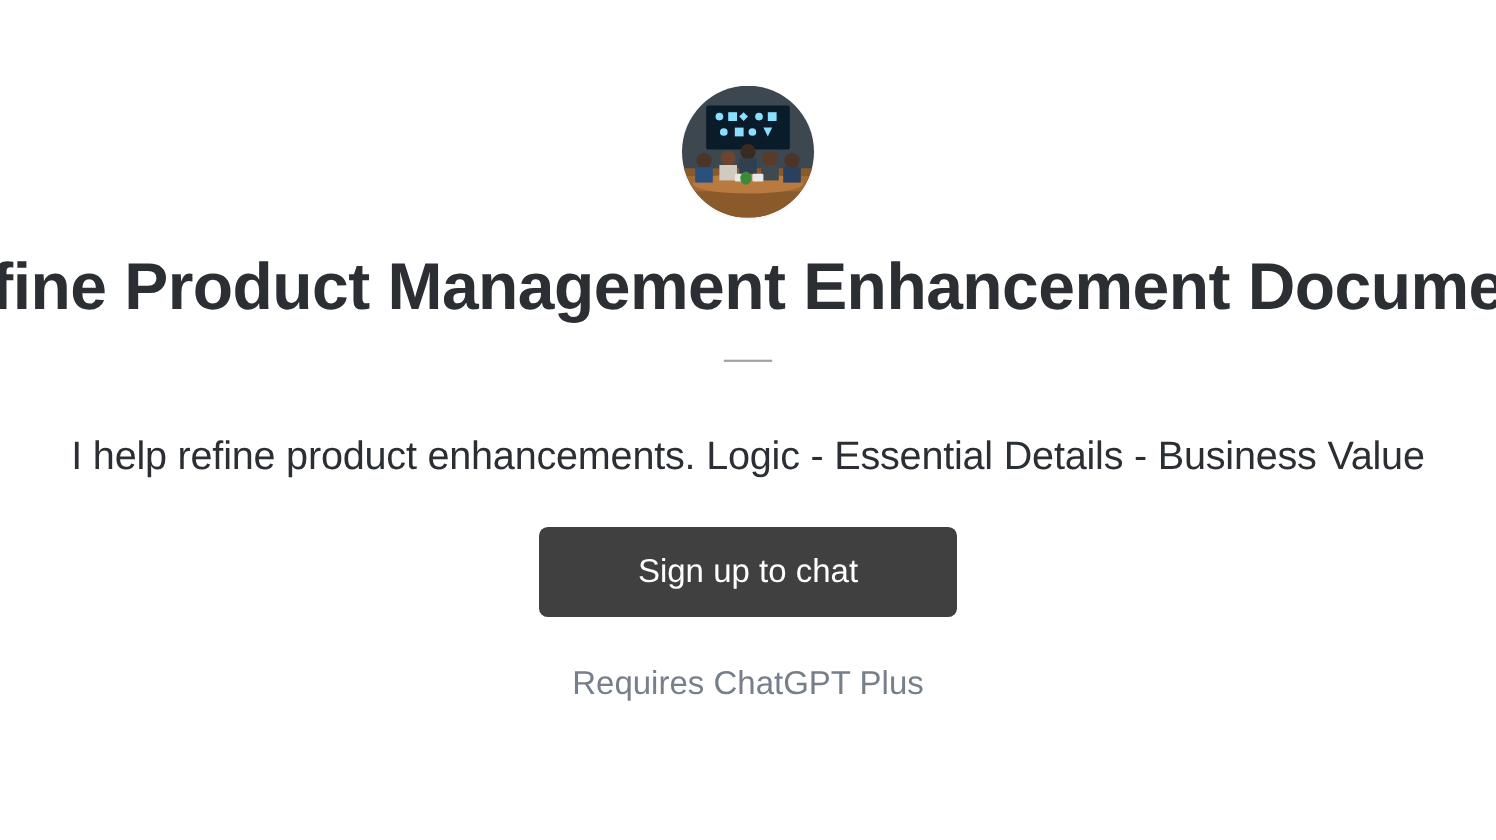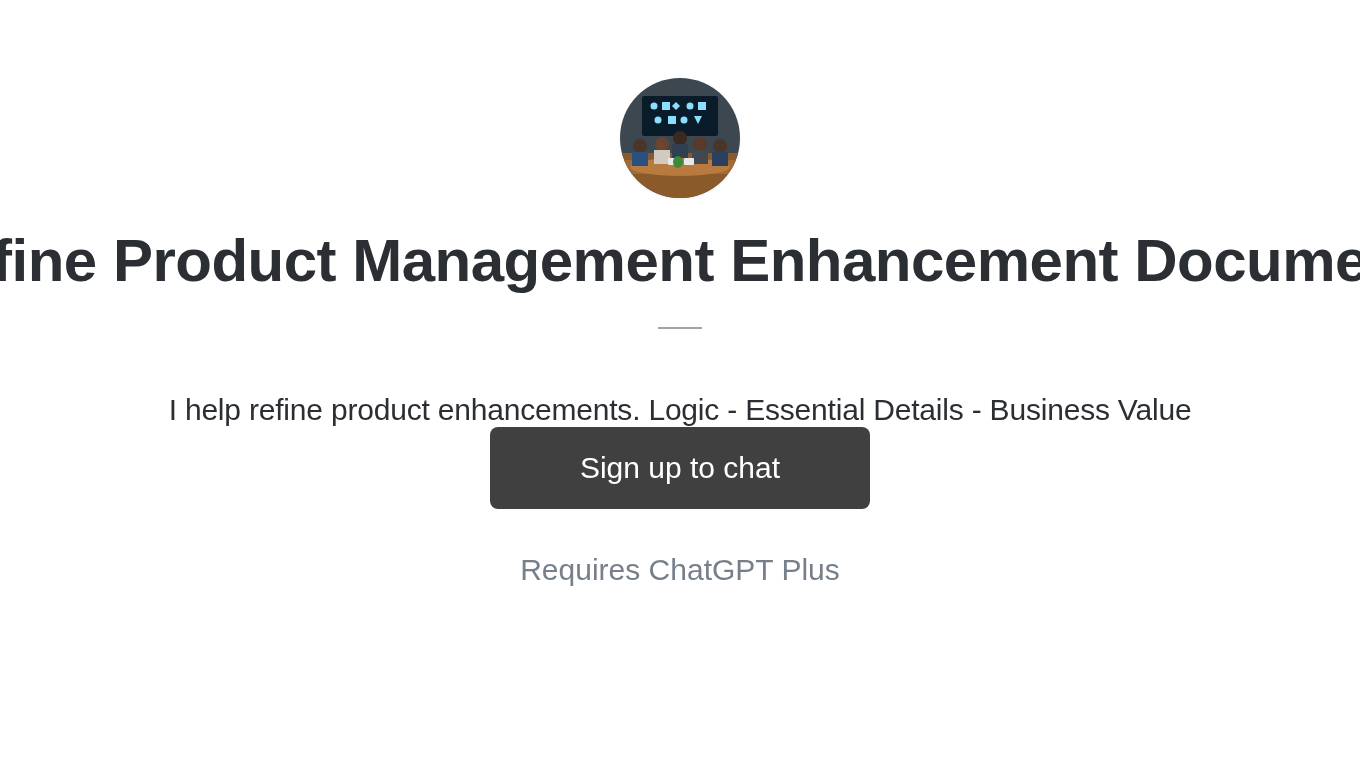--- a/index.html
+++ b/index.html
@@ -39,24 +39,25 @@
       margin-bottom: 32px;
       text-align: center;
     }
     .divider {
       width: 44px;
       height: 2px;
       background: #9ea3a8;
       margin-bottom: 64px;
     }
     .subtitle {
-      font-size: 30px;
+      font-size: 36px;
       font-weight: 400;
       color: #2b2f33;
       text-align: left;
+      margin-bottom: 44px;
       letter-spacing: -0.2px;
     }
     .cta-button {
       background: #404040;
       color: #ffffff;
       font-size: 30px;
       font-weight: 400;
       padding: 24px 90px;
       border: none;
       border-radius: 8px;

